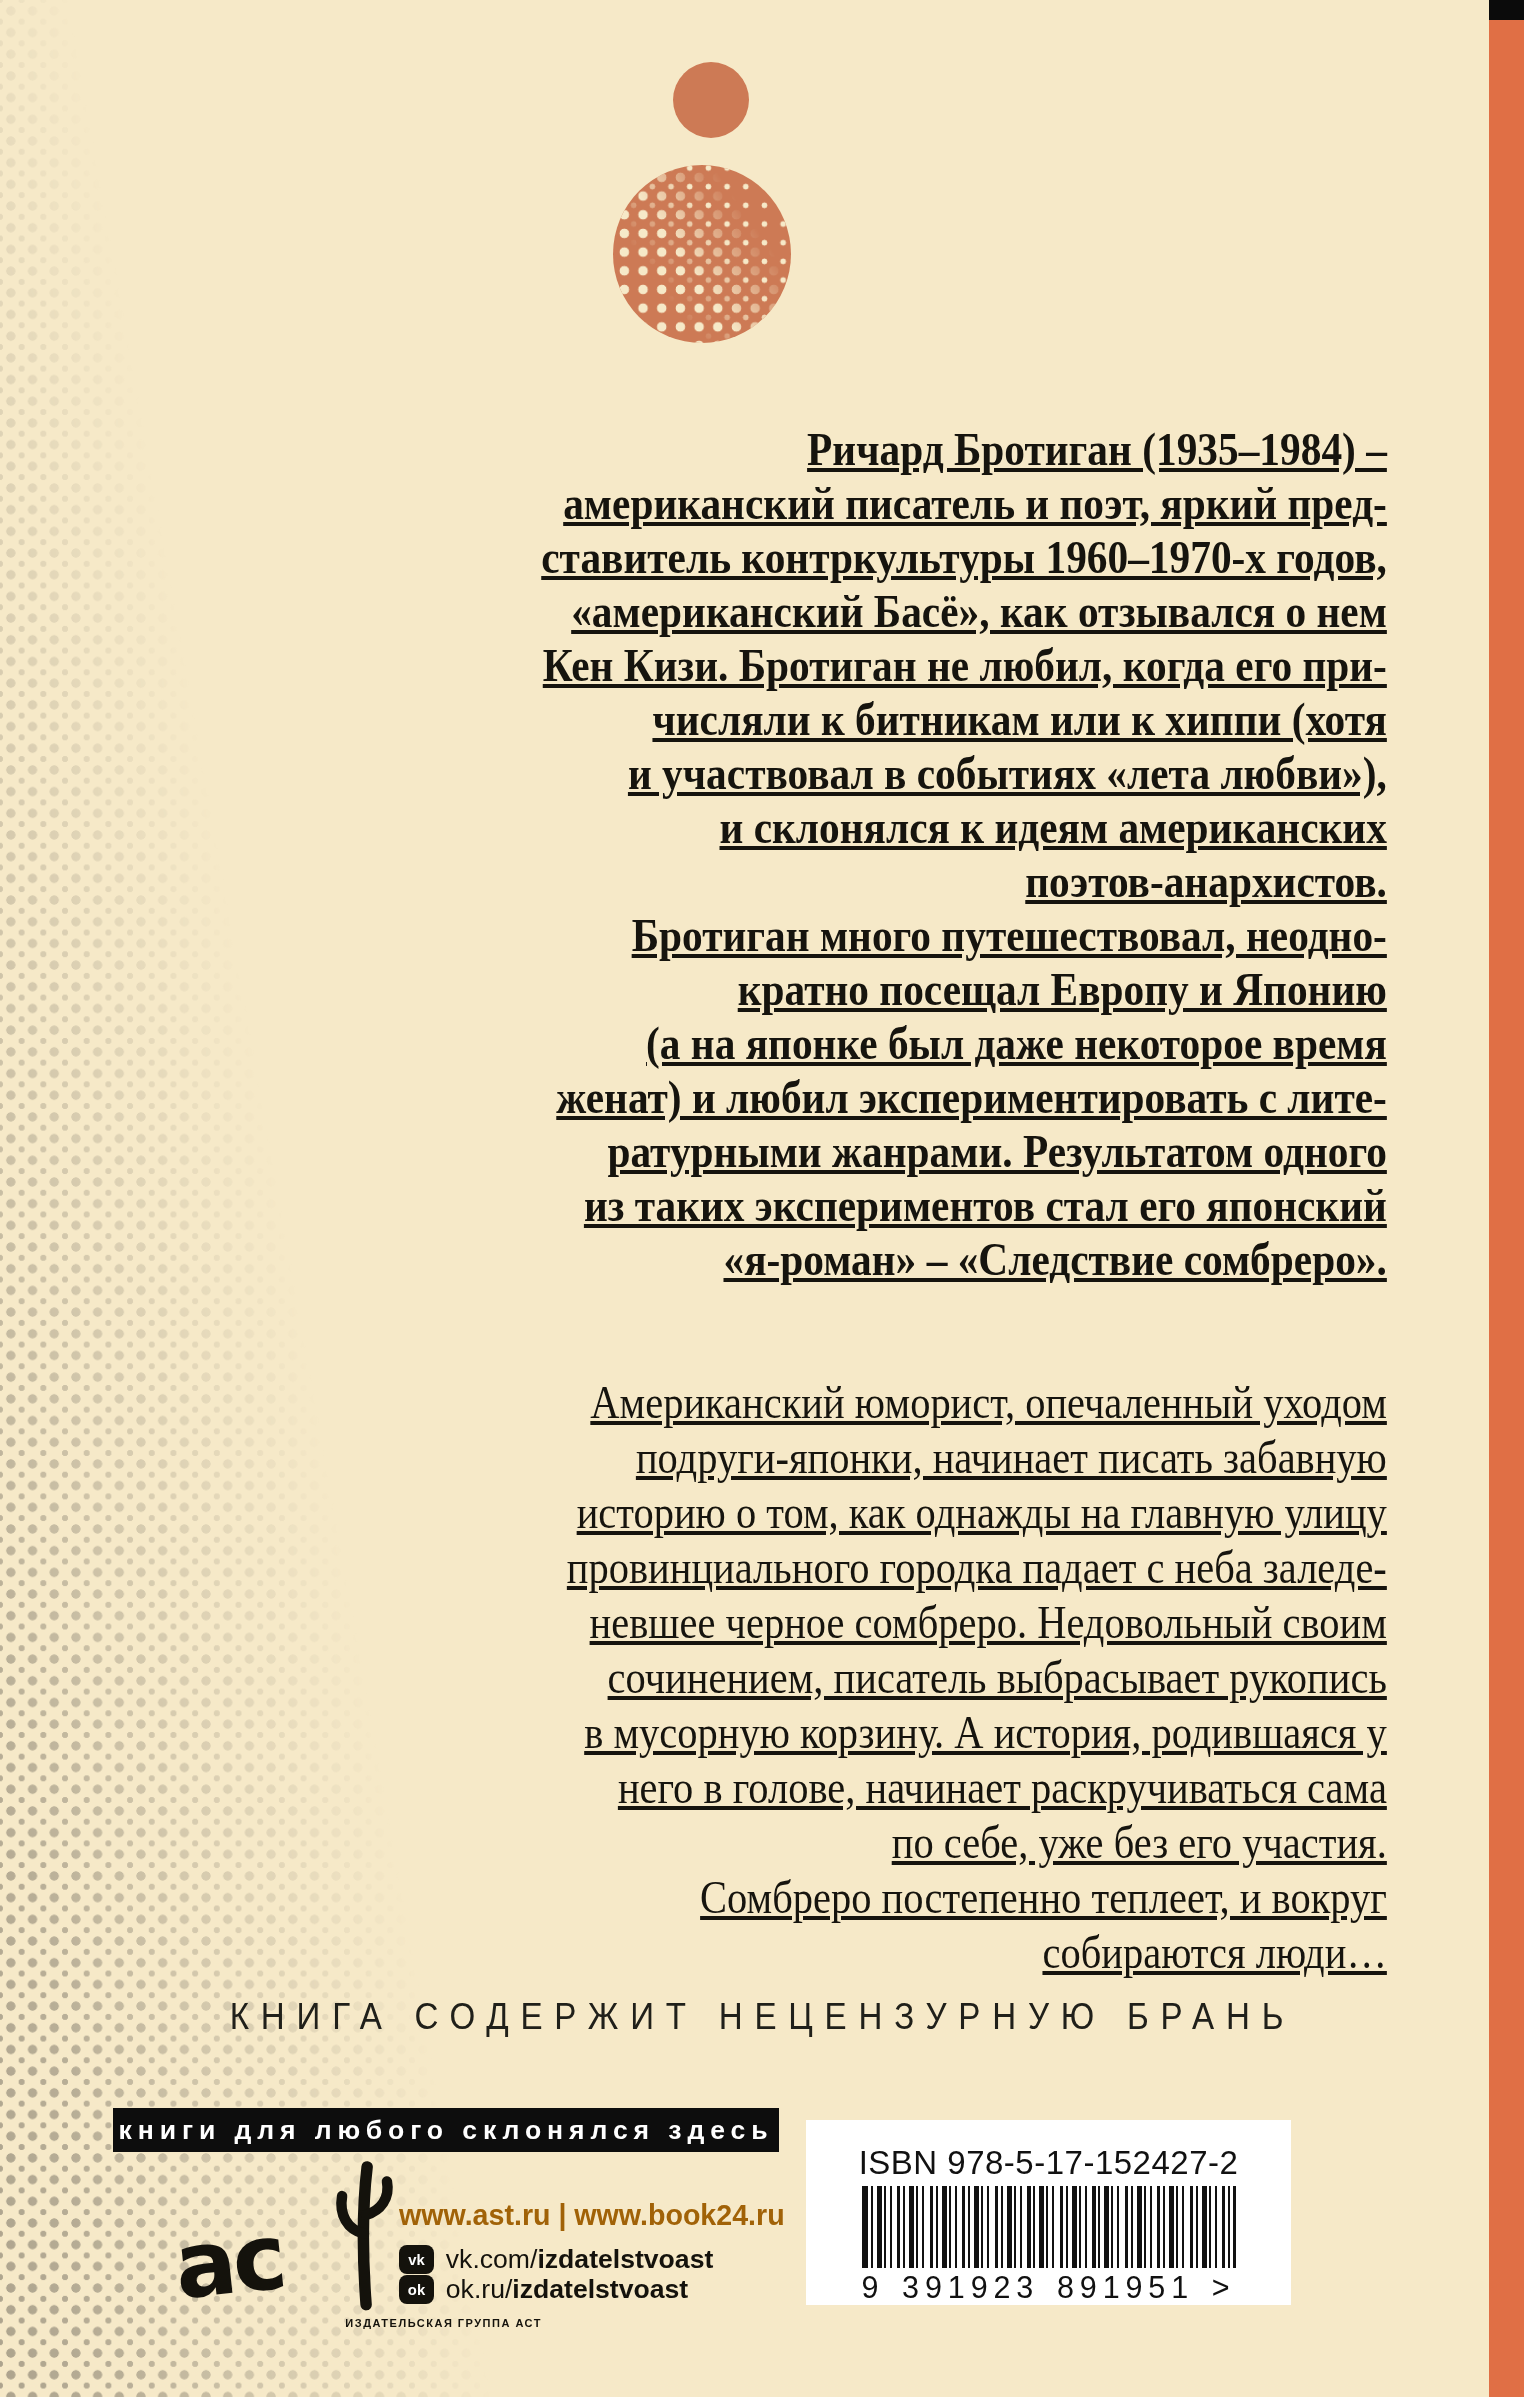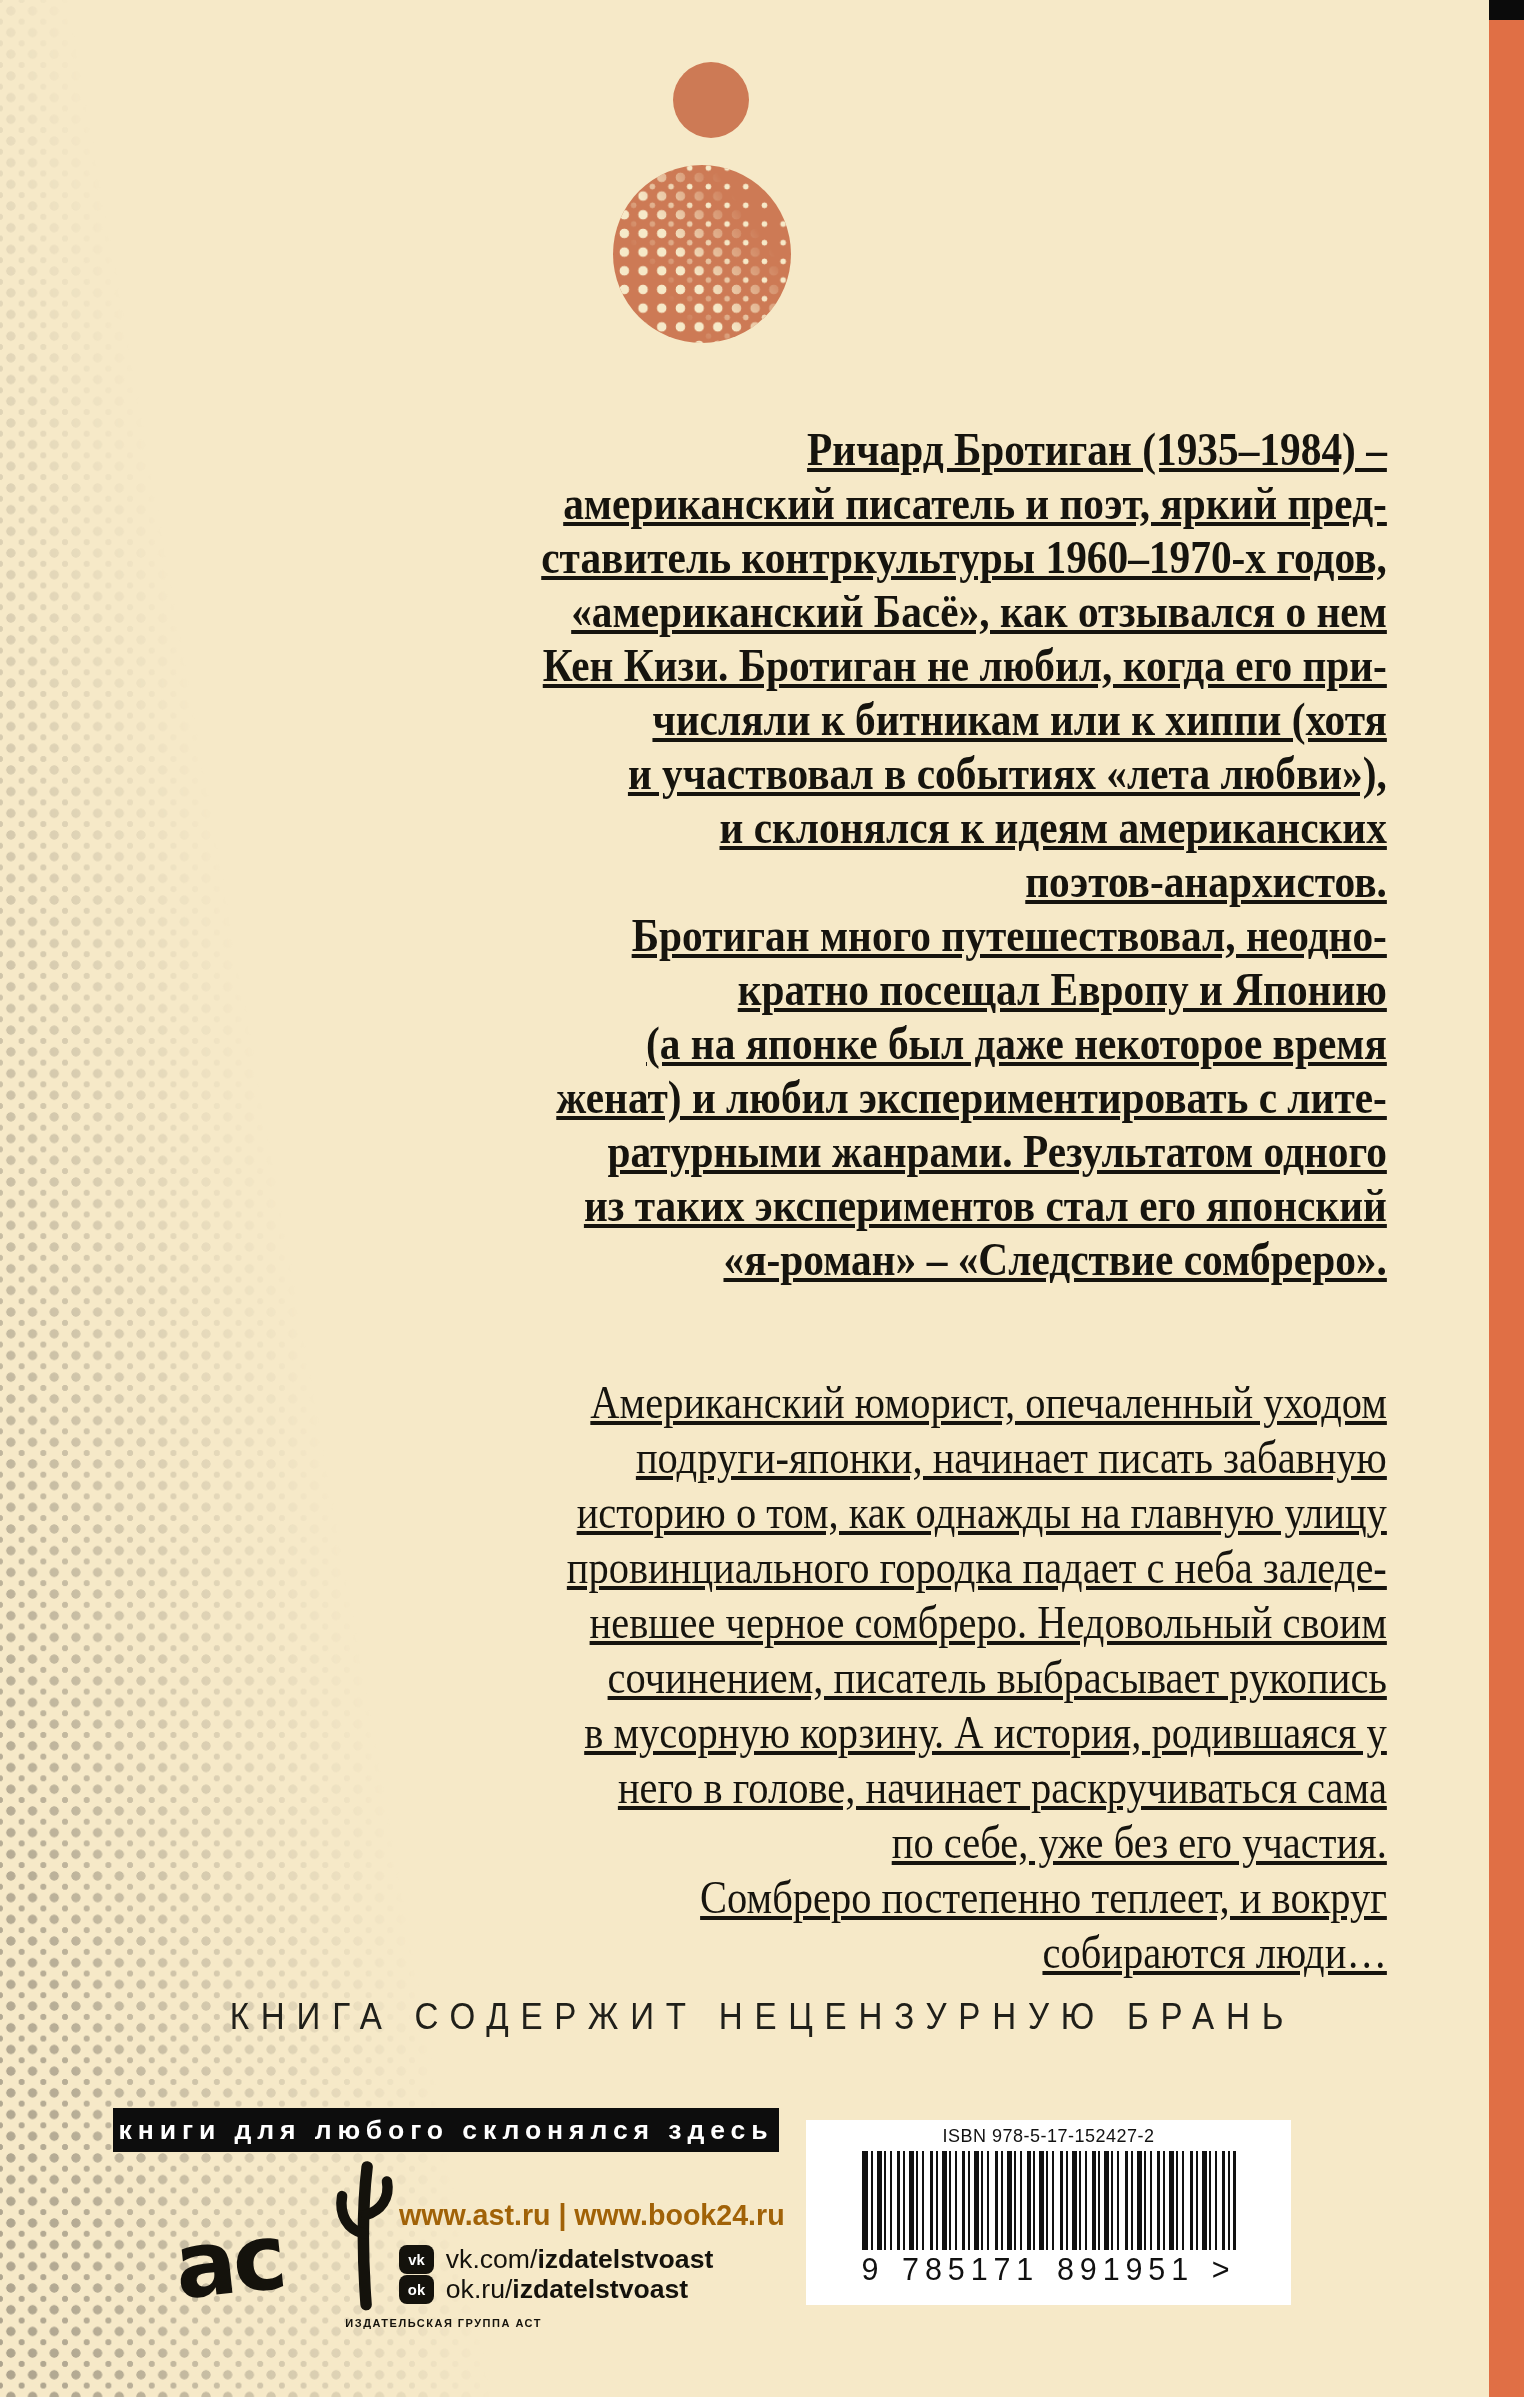--- a/index.html
+++ b/index.html
@@ -93,21 +93,21 @@
   .social .badge{
     width:35px; height:29.6px; background:#14120c; border-radius:7.9px; color:#fff;
     display:flex; align-items:center; justify-content:center; font-size:14.8px; font-weight:700;
   }
   .social b{font-weight:700;}
 
   .isbn-box{
     position:absolute; left:806px; top:2120px; width:485px; height:185px; background:#ffffff;
     display:flex; flex-direction:column; align-items:center;
   }
-  .isbn-text{font-size:18px; color:#111; margin-top:6px; letter-spacing:0.5px;text-align:right;}
+  .isbn-text{font-size:33px; color:#111; margin-top:24px; letter-spacing:0.5px;text-align:right;}
   .barcode{position:relative; width:374px; height:99px; margin-top:3.9px;}
   .barcode .bars{
     position:absolute; inset:0;
     background:repeating-linear-gradient(90deg,
       #111 0 3px, #fff 3px 5.9px, #111 5.9px 7.9px, #fff 7.9px 11.8px,
       #111 11.8px 16.7px, #fff 16.7px 18.7px, #111 18.7px 20.7px, #fff 20.7px 24.6px,
       #111 24.6px 26.6px, #fff 26.6px 32.5px);
     border-left:3px solid #111; border-right:3px solid #111;
   }
   .barcode-digits{
@@ -188,20 +188,20 @@
     <span><span>ok.ru/</span><b>izdatelstvoast</b></span>
   </div>
 
   <div class="isbn-box">
     <div class="isbn-text">ISBN 978-5-17-152427-2</div>
     <div class="barcode">
       <div class="bars"></div>
     </div>
     <div class="barcode-digits">
       <span>9</span>
-        <span>785171</span>
+        <span>391923</span>
         <span>891951</span>
         <span>&gt;</span>
     </div>
   </div>
 
 </div>
 
 
 </body></html>

